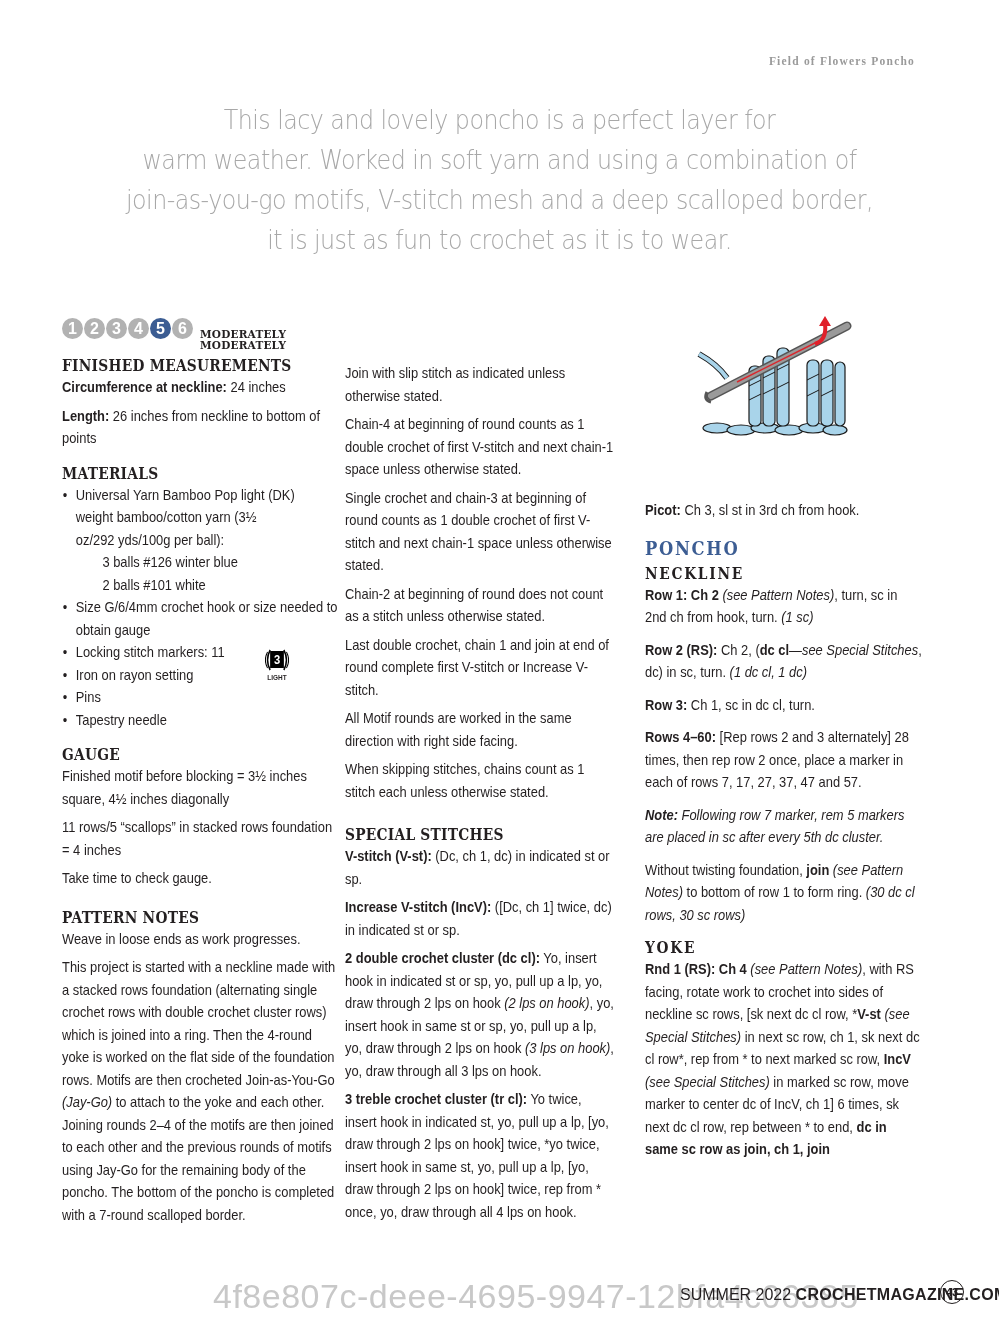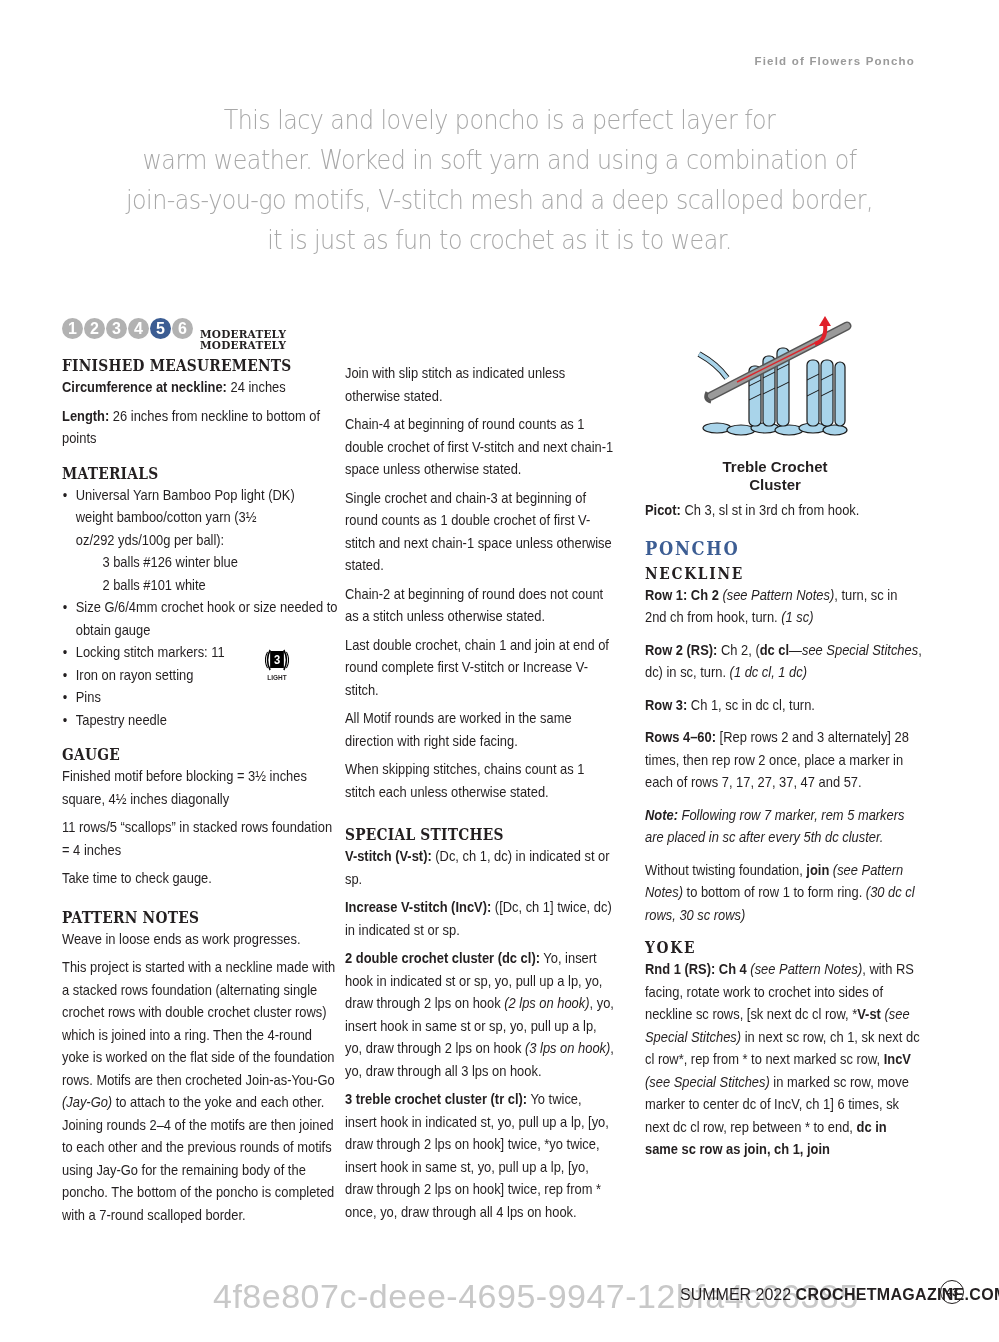--- a/index.html
+++ b/index.html
@@ -1,17 +1,17 @@
 <!DOCTYPE html>
 <html><head>
 <meta charset="utf-8">
 <style>
   html, body { margin: 0; padding: 0; background: #ffffff; }
   body { width: 999px; height: 1342px; position: relative; overflow: hidden; color: #231f20; }
-  .running-head { position: absolute; top: 55px; right: 84px; font-family: Liberation Sans, sans-serif; font-size: 11.5px; font-weight: bold; letter-spacing: 1.2px; color: #9a9a9a; }
+  .running-head { position: absolute; top: 55px; right: 84px; font-family: Liberation Serif, serif; font-size: 11.5px; font-weight: bold; letter-spacing: 1.2px; color: #9a9a9a; }
   .intro { position: absolute; top: 100px; left: 60px; width: 879px; text-align: center; font-family: "DejaVu Sans", sans-serif; font-size: 27px; line-height: 40px; color: #a8a8a8; font-weight: 300; letter-spacing: -0.6px; transform: scaleX(0.88); transform-origin: center top; }
   .intro .line { display: block; white-space: nowrap; }
 
   .col { position: absolute; font-family: "Liberation Sans", sans-serif; font-size: 15px; line-height: 22.5px; color: #231f20; }
   .col1 { left: 62px; top: 314px; width: 278px; }
   .col2 { left: 345px; top: 314px; width: 272px; margin-top: 48px; }
   .col3 { left: 645px; top: 314px; width: 278px; }
   .narrow { display: inline-block; transform: scaleX(0.86); transform-origin: left top; width: 116%; }
 
   .skill { display: flex; align-items: center; gap: 0; margin-bottom: 14px; height: 28px; }
@@ -167,24 +167,20 @@
       <path d="M2 38 Q20 48 30 62" stroke="#a9d4ea" stroke-width="4" fill="none"></path>
 
       <path d="M14 80 L150 10" stroke="#555" stroke-width="9" stroke-linecap="round"></path>
       <path d="M14 80 L150 10" stroke="#9a9a9a" stroke-width="6" stroke-linecap="round"></path>
       <path d="M10 76 Q6 84 14 86" stroke="#555" stroke-width="3" fill="none"></path>
       <path d="M40 66 L120 26" stroke="#d9272e" stroke-width="1.5"></path>
 
       <path d="M118 28 Q130 24 128 8" stroke="#e0202a" stroke-width="4" fill="none"></path>
       <path d="M122 10 L128 0 L134 10 Z" fill="#e0202a"></path>
     </svg>
-    <div class="cap">
-      <span>Treble Crochet</span><br>
-      <span>Cluster</span>
-    </div>
   </div>
 
   <div class="narrow">
     <p><b>Picot:</b><span> Ch 3, sl st in 3rd ch from hook.</span></p>
 
     <h2 class="h blue">PONCHO</h2>
     <h3 class="h sub">NECKLINE</h3>
     <p style="margin-bottom:10px"><b>Row 1: Ch 2</b><i> (see Pattern Notes)</i><span>, turn, sc in 2nd ch from hook, turn. </span><i>(1 sc)</i></p>
     <p style="margin-bottom:10px"><b>Row 2 (RS):</b><span> Ch 2, (</span><b>dc cl</b><i>—see Special Stitches</i><span>, dc) in sc, turn. </span><i>(1 dc cl, 1 dc)</i></p>
     <p style="margin-bottom:10px"><b>Row 3:</b><span> Ch 1, sc in dc cl, turn.</span></p>

